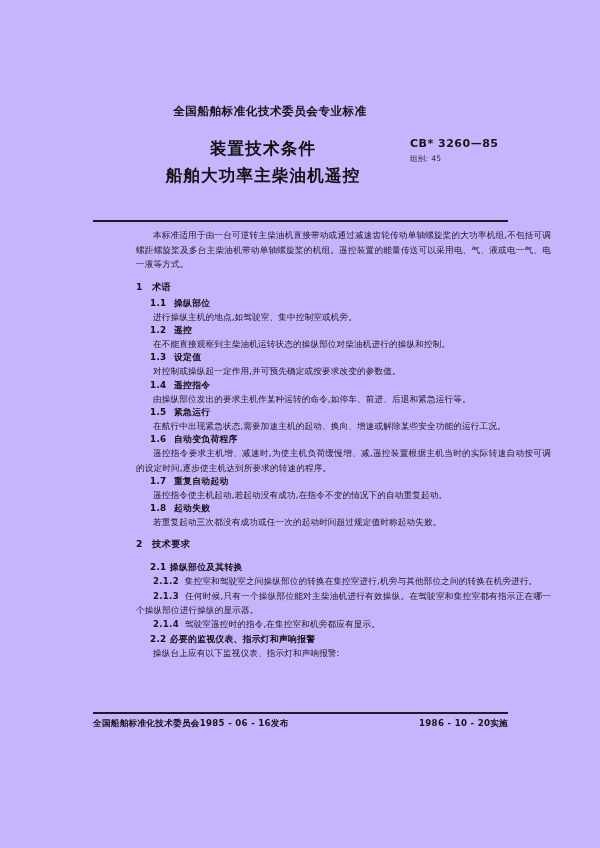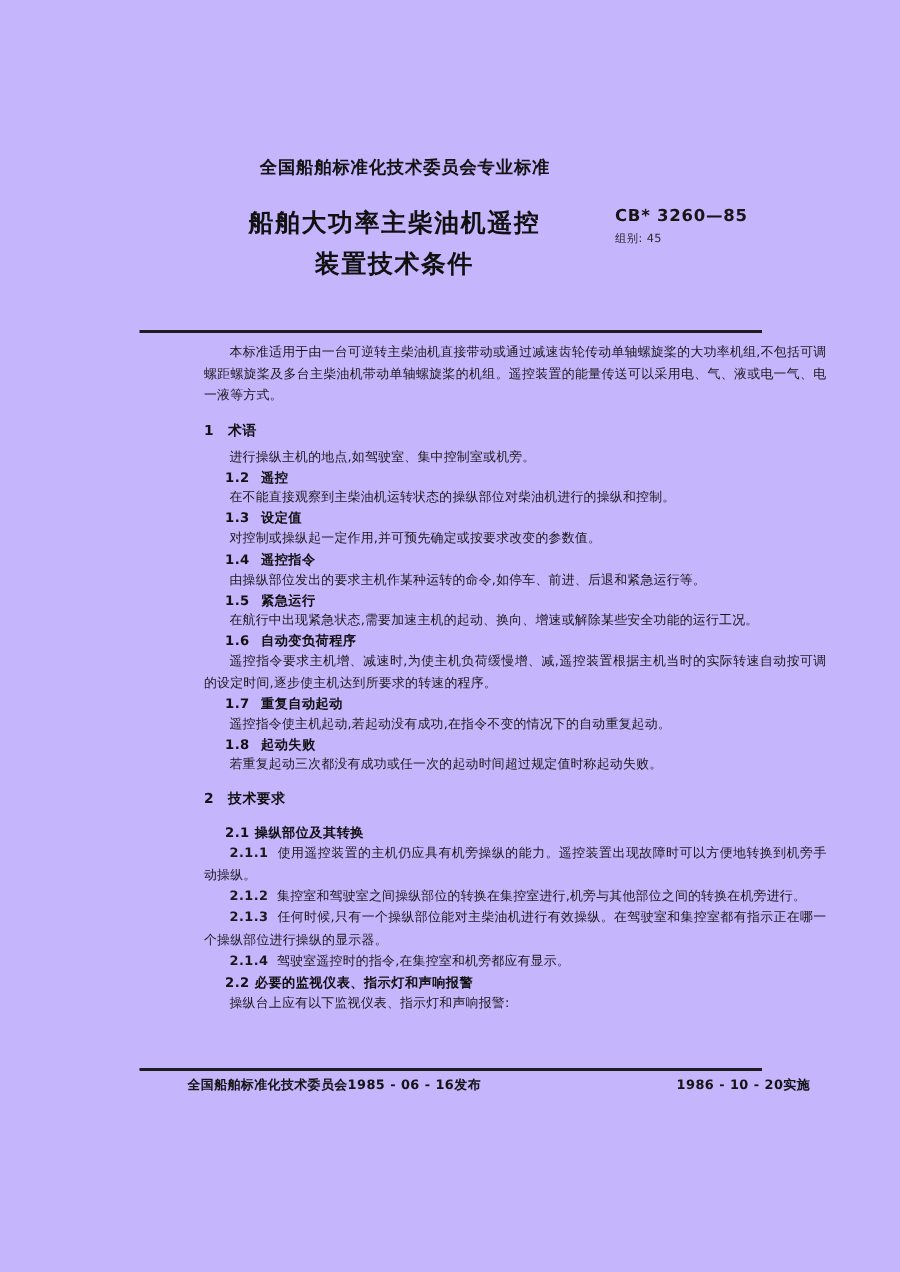--- a/index.html
+++ b/index.html
@@ -201,36 +201,35 @@
     left: 93px;
     top: 718px;
     width: 415px;
     display: flex;
     justify-content: space-between;
     align-items: baseline;
     font-size: 8.6px;
     font-weight: bold;
     letter-spacing: 0.3px;
     color: #141414;
-    margin-left: 32px;
   }
 </style>
 </head>
 <body>
 
 <div class="page">
 
   <div class="header-zone">
 
     <div class="committee-line">全国船舶标准化技术委员会专业标准</div>
 
     <div class="title-row">
       <div class="doc-title">
+        <div>装置技术条件</div>
         <div>船舶大功率主柴油机遥控</div>
-        <div>装置技术条件</div>
       </div>
 
       <div class="std-id-block">
         <div class="std-number">CB* 3260—85</div>
         <div class="std-class">
           <span>组别:</span>
           <span>45</span>
         </div>
       </div>
     </div>
@@ -241,20 +240,23 @@
   <div class="body-zone">
 
     <div class="scope-block">
       <p class="para indent">本标准适用于由一台可逆转主柴油机直接带动或通过减速齿轮传动单轴螺旋桨的大功率机组,不包括可调螺距螺旋桨及多台主柴油机带动单轴螺旋桨的机组。遥控装置的能量传送可以采用电、气、液或电一气、电一液等方式。</p>
     </div>
 
     <div class="section-head">
       <span class="num">1</span><span>术语</span>
     </div>
 
+    <div class="clause-head">
+      <span class="num">1.1</span><span>操纵部位</span>
+    </div>
     <p class="clause-body ind1">进行操纵主机的地点,如驾驶室、集中控制室或机旁。</p>
 
     <div class="clause-head">
       <span class="num">1.2</span><span>遥控</span>
     </div>
     <p class="clause-body ind1">在不能直接观察到主柴油机运转状态的操纵部位对柴油机进行的操纵和控制。</p>
 
     <div class="clause-head">
       <span class="num">1.3</span><span>设定值</span>
     </div>
@@ -289,21 +291,20 @@
       <span class="num">2</span><span>技术要求</span>
     </div>
 
     <div class="spacer-sm"></div>
 
     <div class="sub-head">
       <span class="num">2.1</span>
       <span>操纵部位及其转换</span>
     </div>
 
-    <p class="subclause"><b>2.1.1</b>&nbsp;&nbsp;<span>使用遥控装置的主机仍应具有机旁操纵的能力。遥控装置出现故障时可以方便地转换到机旁手动操纵。</span></p>
 
     <p class="subclause"><b>2.1.2</b>&nbsp;&nbsp;<span>集控室和驾驶室之间操纵部位的转换在集控室进行,机旁与其他部位之间的转换在机旁进行。</span></p>
 
     <p class="subclause"><b>2.1.3</b>&nbsp;&nbsp;<span>任何时候,只有一个操纵部位能对主柴油机进行有效操纵。在驾驶室和集控室都有指示正在哪一个操纵部位进行操纵的显示器。</span></p>
 
     <p class="subclause"><b>2.1.4</b>&nbsp;&nbsp;<span>驾驶室遥控时的指令,在集控室和机旁都应有显示。</span></p>
 
     <div class="sub-head">
       <span class="num">2.2</span>
       <span>必要的监视仪表、指示灯和声响报警</span>

